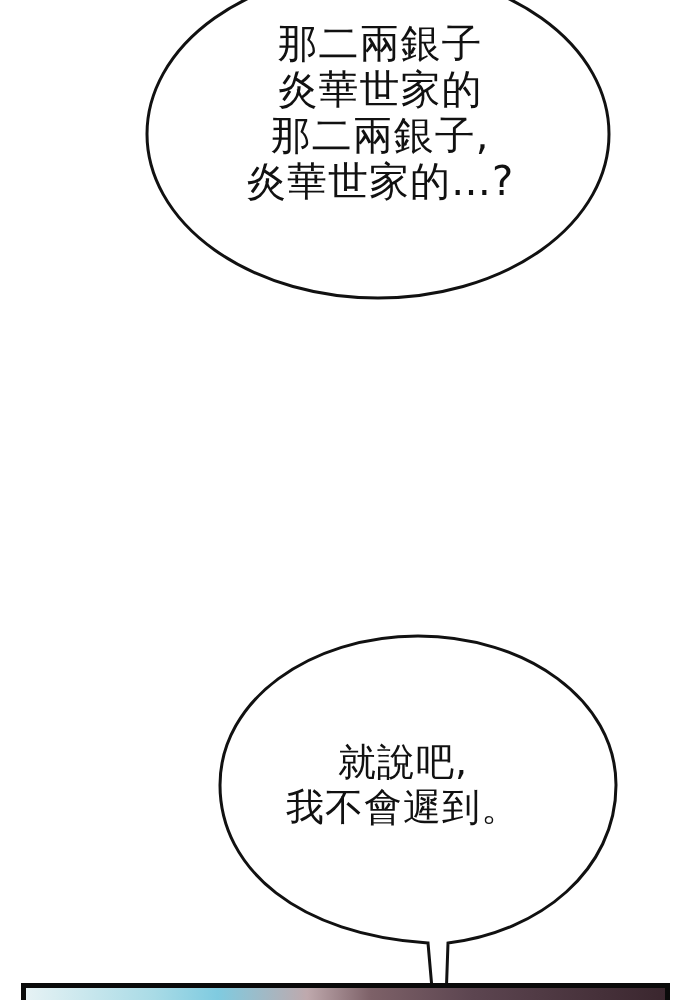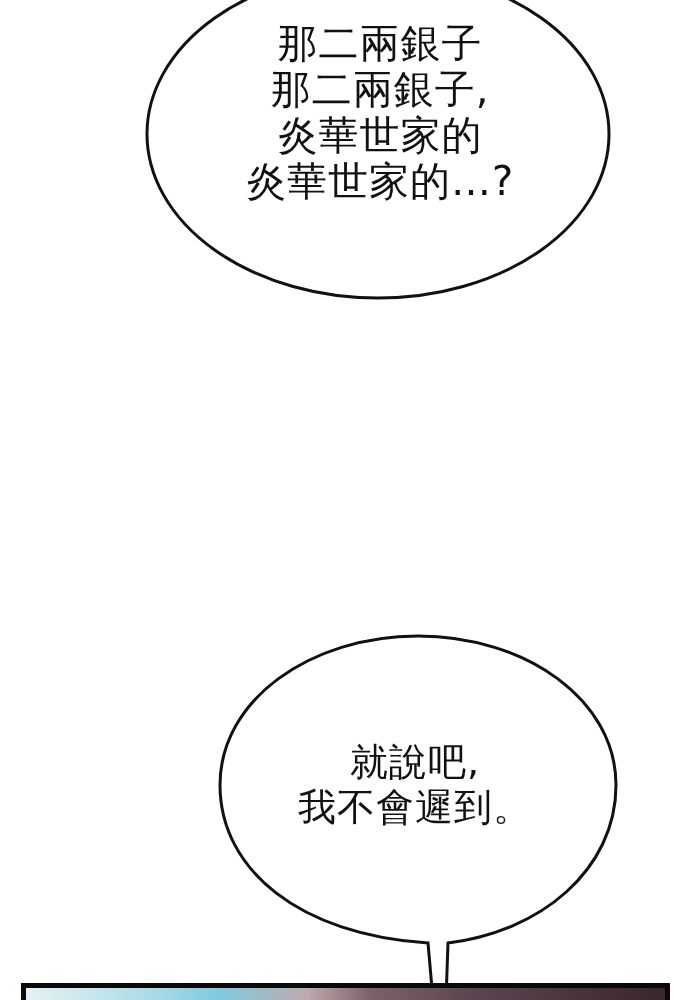--- a/index.html
+++ b/index.html
@@ -3,38 +3,38 @@
 <meta charset="utf-8">
 <style>
   html, body { margin: 0; padding: 0; }
   body { width: 690px; height: 1000px; background: #ffffff; position: relative; overflow: hidden;
          font-family: "DejaVu Sans", "Liberation Sans", sans-serif; }
   .bubble-svg { position: absolute; left: 0; top: 0; width: 690px; height: 1000px; }
   .bubble-text { position: absolute; color: #111111; text-align: center; font-size: 40px; line-height: 46px;
                  letter-spacing: 1px; }
   .bubble-text div { white-space: nowrap; }
   #t1 { left: 230px; top: 20px; width: 300px; }
-  #t2 { left: 250px; top: 740px; width: 330px; font-size: 38px; line-height: 45px; }
+  #t2 { left: 238px; top: 740px; width: 330px; font-size: 38px; line-height: 45px; }
   .panel { position: absolute; left: 21px; top: 983px; width: 649px; height: 30px; border-top: 5px solid #0a0a0a;
            border-left: 5px solid #0a0a0a; border-right: 5px solid #0a0a0a; box-sizing: border-box; overflow: hidden; }
   .panel-bg { position: absolute; inset: 0;
               background: linear-gradient(90deg, #e6f2f4 0%, #a9dbe6 20%, #7fcbe0 30%, #bfa9ad 44%, #7d6168 54%, #5c4550 70%, #3a262e 100%); }
 </style>
 </head>
 <body>
 
 <svg class="bubble-svg" viewBox="0 0 690 1000">
   <ellipse cx="378" cy="134" rx="231" ry="164" fill="#ffffff" stroke="#111" stroke-width="3"></ellipse>
   <path d="M 428 943 C 300 935 220 870 220 785 C 220 700 310 636 418 636 C 526 636 616 700 616 785 C 616 870 540 932 448 943 L 446 1000 L 433 1000 Z" fill="#ffffff" stroke="#111" stroke-width="3" stroke-linejoin="miter"></path>
 </svg>
 
 <div id="t1" class="bubble-text">
   <div>那二兩銀子</div>
+  <div>炎華世家的</div>
   <div>那二兩銀子,</div>
-  <div>炎華世家的</div>
   <div>炎華世家的…?</div>
 </div>
 
 <div id="t2" class="bubble-text">
   <div>就說吧,</div>
   <div>我不會遲到。</div>
 </div>
 
 <div class="panel">
   <div class="panel-bg"></div>

